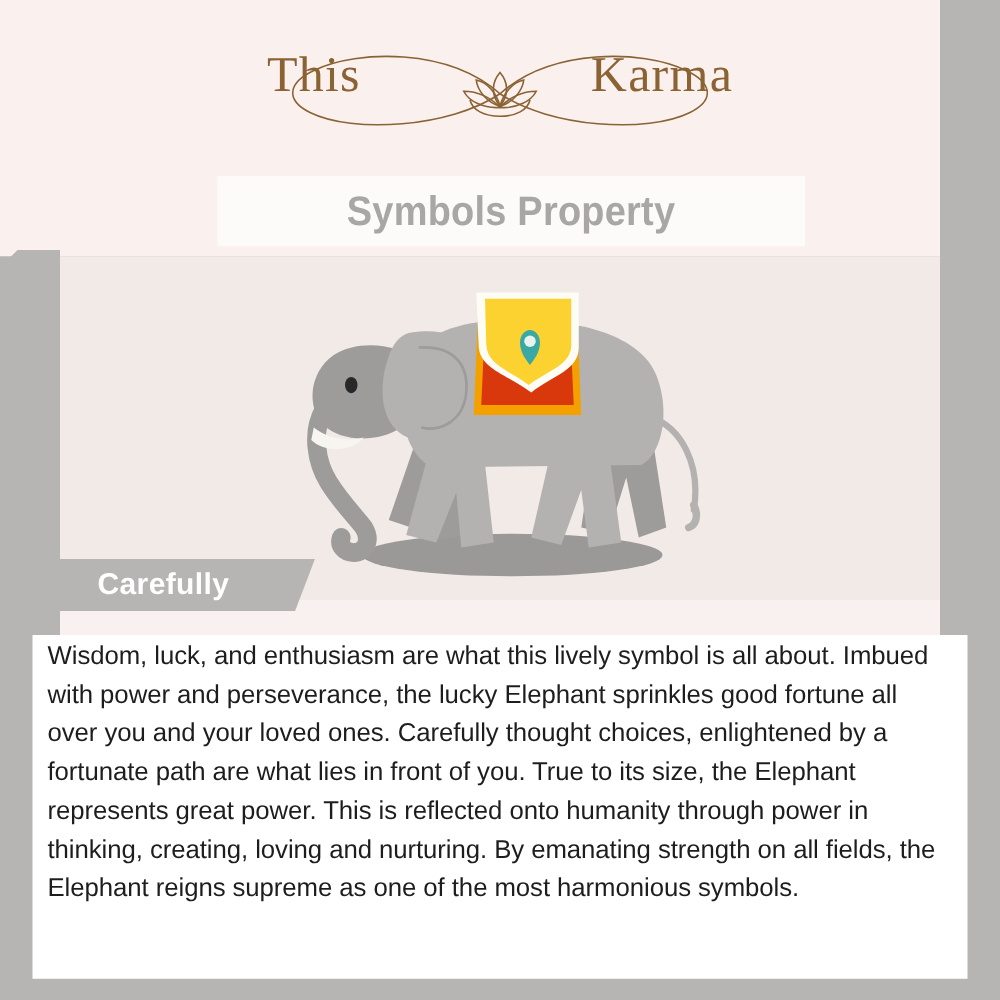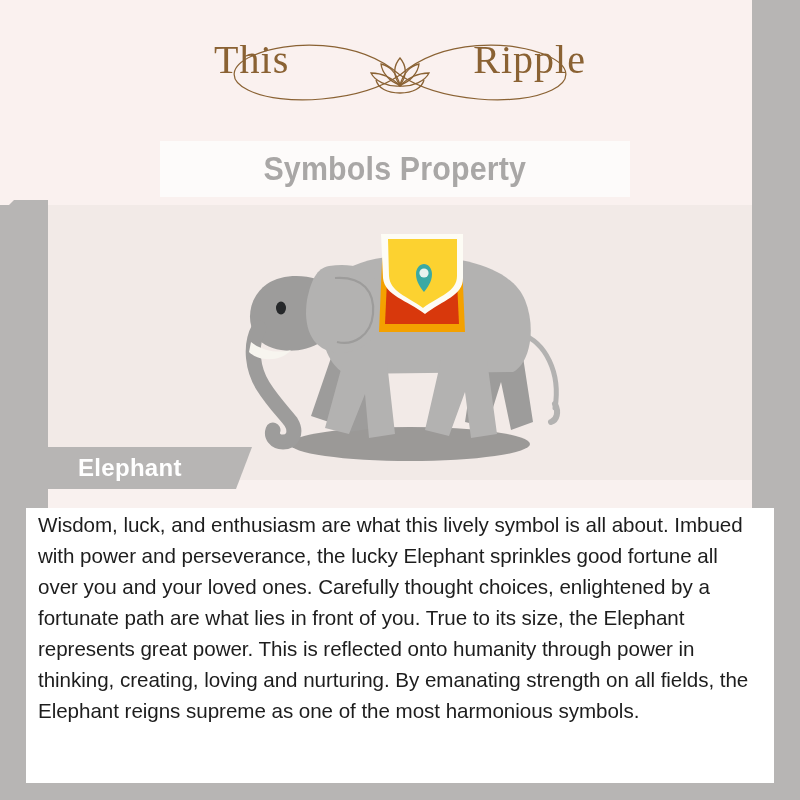--- a/index.html
+++ b/index.html
@@ -101,21 +101,21 @@
     color: #8a6233;
     z-index: 7;
     pointer-events: none;
   }
   .logo-text .lw-left  { margin-right: 92px; }
   .logo-text .lw-right { margin-left: 92px; }
 
   
   .title-band {
     position: absolute;
-    left: 160px; top: 141px;
+    left: 174px; top: 141px;
     width: 470px; height: 56px;
     background: #fdfbfa;
     z-index: 6;
     display: flex;
     align-items: center;
     justify-content: center;
   }
   .title-band .title-text {
     font-family: "Liberation Sans Narrow", "Liberation Sans", sans-serif;
     font-weight: bold;
@@ -211,21 +211,21 @@
         <path d="M210 24 C 204 31, 202 41, 210 51 C 218 41, 216 31, 210 24 Z"></path>
         <path d="M210 51 C 200 48, 192 39, 191 30 C 200 32, 207 40, 210 51 Z"></path>
         <path d="M210 51 C 220 48, 228 39, 229 30 C 220 32, 213 40, 210 51 Z"></path>
         <path d="M210 52 C 197 53, 185 47, 181 39 C 192 39, 203 44, 210 52 Z"></path>
         <path d="M210 52 C 223 53, 235 47, 239 39 C 228 39, 217 44, 210 52 Z"></path>
         <path d="M186 46 C 188 54, 197 59, 210 59 C 223 59, 232 54, 234 46"></path>
       </g>
     </svg>
   </div>
   <div class="logo-text">
-    <span class="lw-left">This</span><span class="lw-right">Ripple</span>
+    <span class="lw-left">This</span><span class="lw-right">Karma</span>
   </div>
 
   <div class="title-band">
     <span class="title-text">Symbols Property</span>
   </div>
 
   <div class="elephant-wrap">
     <svg width="360" height="245" viewBox="0 0 360 245" aria-hidden="true">
 
       <ellipse cx="185" cy="222" rx="120" ry="17" fill="#7e7d7c" opacity="0.75"></ellipse>
@@ -261,20 +261,20 @@
       <path d="M156 12 L238 12 L238 56 C 238 74, 218 78, 200 92 C 182 78, 160 74, 158 56 Z" fill="#fdfcf5"></path>
 
       <path d="M163 17 L232 17 L232 54 C 232 70, 214 74, 198 86 C 182 74, 165 70, 164 54 Z" fill="#fcd230"></path>
 
       <path d="M191 52 C 191 46, 195 42, 199 42 C 203 42, 207 46, 207 52 C 207 60, 202 66, 199 70 C 196 66, 191 60, 191 52 Z" fill="#3aa9a4"></path>
       <circle cx="199" cy="51" r="4.6" fill="#e8f2ee"></circle>
     </svg>
   </div>
 
   <div class="banner">
-    <span class="banner-text">Elephant</span>
+    <span class="banner-text">Carefully</span>
   </div>
 
   <div class="text-panel">
     <p class="body-copy">Wisdom, luck, and enthusiasm are what this lively symbol is all about. Imbued with power and perseverance, the lucky Elephant sprinkles good fortune all over you and your loved ones. Carefully thought choices, enlightened by a fortunate path are what lies in front of you. True to its size, the Elephant represents great power. This is reflected onto humanity through power in thinking, creating, loving and nurturing. By emanating strength on all fields, the Elephant reigns supreme as one of the most harmonious symbols.</p>
   </div>
 
 </div>
 
 </body></html>

